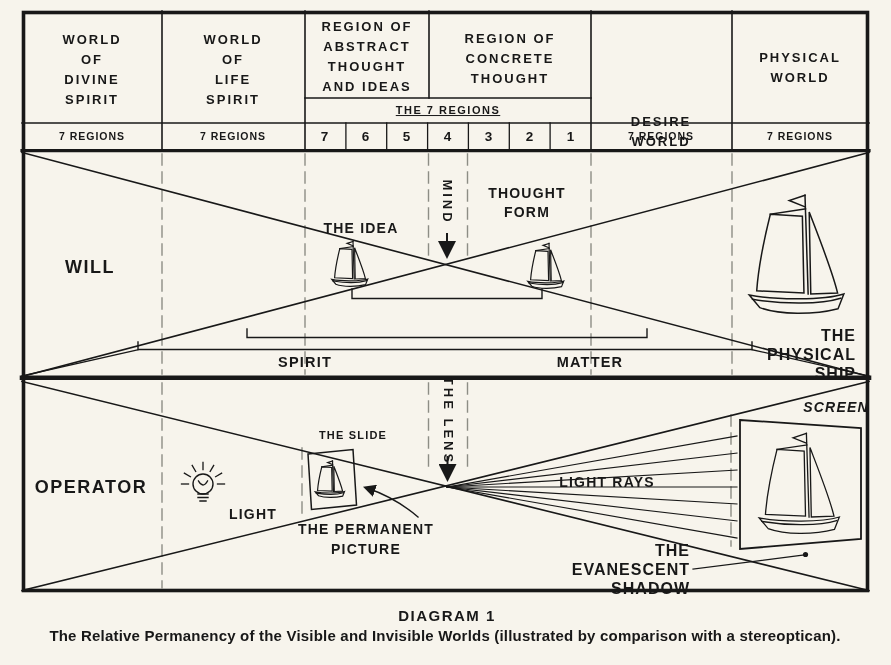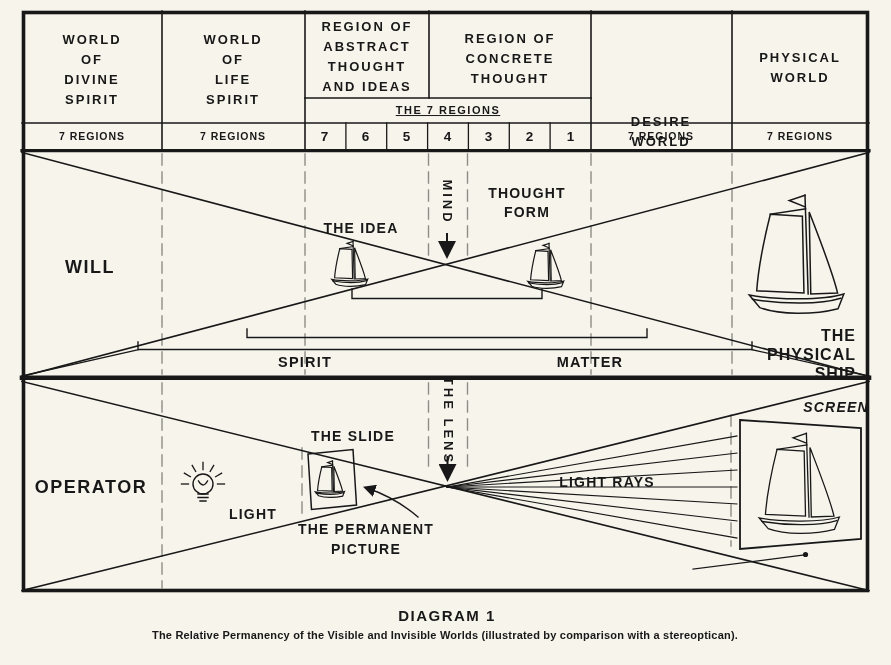--- a/index.html
+++ b/index.html
@@ -7,26 +7,26 @@
   .stage{position:relative;width:891px;height:665px;background:#f7f4ec;overflow:hidden;}
   .art{position:absolute;left:0;top:0;width:891px;height:665px;}
   .lbl{position:absolute;font-weight:bold;color:#181818;white-space:pre-line;text-align:center;
        transform:translate(-50%,-50%);line-height:1.45;letter-spacing:1px;}
   .hdr{font-size:13px;letter-spacing:2px;line-height:20px;}
   .band{font-size:11px;letter-spacing:1.5px;}
   .sub{font-size:10.5px;letter-spacing:1px;}
   .num{font-size:13.5px;}
   .p15{font-size:18px;letter-spacing:1.5px;}
   .p14{font-size:14px;letter-spacing:1.2px;}
-  .p135{font-size:14px;letter-spacing:1.2px;}
+  .p135{font-size:11px;letter-spacing:1.2px;}
   .vert{transform:translate(-50%,-50%) rotate(90deg);font-size:13px;letter-spacing:3px;}
   .blk-r{transform:none;text-align:right;line-height:19px;font-size:16px;}
   .desire{font-size:13.5px;line-height:20px;letter-spacing:1.2px;}
   .cap1{font-size:15px;letter-spacing:1.5px;}
-  .cap2{font-size:11px;letter-spacing:0.2px;white-space:nowrap;}
+  .cap2{font-size:15px;letter-spacing:0.2px;white-space:nowrap;}
 </style>
 </head>
 <body>
 
 <div class="stage">
 
   <svg class="art" viewBox="0 0 891 665" fill="none" stroke="#181818" stroke-linecap="square">
     <defs>
       <marker id="arrow" markerWidth="9" markerHeight="9" refX="6" refY="4.5" orient="auto">
         <path d="M0,0 L9,4.5 L0,9 Z" fill="#181818" stroke="none"></path>
@@ -193,17 +193,19 @@
   <div class="lbl p14" style="left:590px;top:363px;font-size:14.5px;">MATTER</div>
 
   <div class="lbl p15" style="left:91px;top:487px;">OPERATOR</div>
   <div class="lbl p14" style="left:253px;top:506px;margin-top:8px;">LIGHT</div>
   <div class="lbl p135" style="left:353px;top:436px;">THE SLIDE</div>
   <div class="lbl vert" style="left:448px;top:421px;">THE LENS</div>
   <div class="lbl p14" style="left:607px;top:482px;">LIGHT RAYS</div>
   <div class="lbl p14" style="left:836px;top:407px;font-style:italic;">SCREEN</div>
   <div class="lbl p14" style="left:366px;top:539px;line-height:20px;">THE PERMANENT
 PICTURE</div>
+  <div class="lbl blk-r" style="left:552px;top:541px;width:138px;">THE EVANESCENT
+SHADOW</div>
 
   <div class="lbl cap1" style="left:447px;top:616px;">DIAGRAM 1</div>
   <div class="lbl cap2" style="left:445px;top:636px;">The Relative Permanency of the Visible and Invisible Worlds (illustrated by comparison with a stereoptican).</div>
 
 </div>
 
 </body></html>

